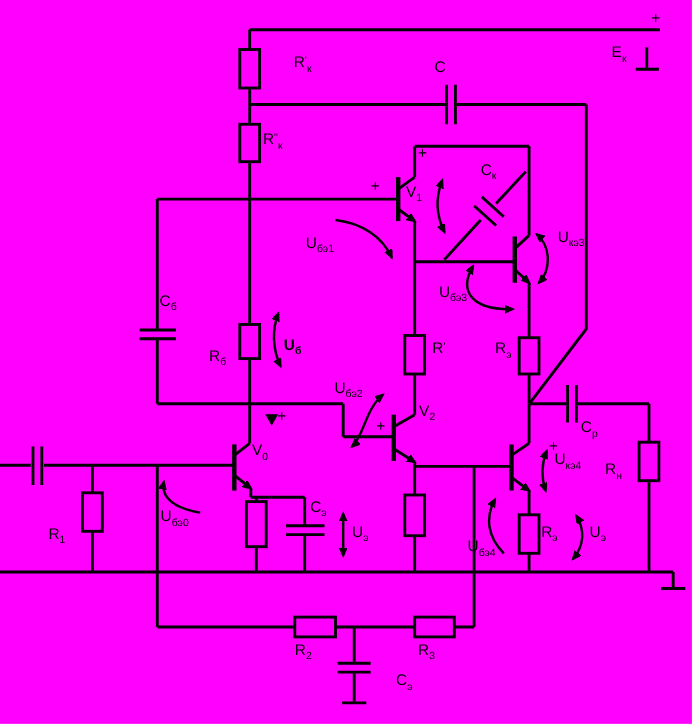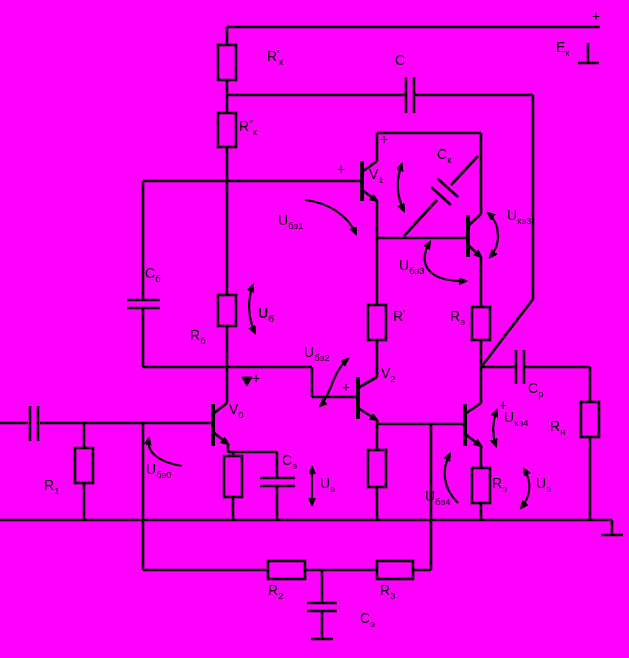--- a/index.html
+++ b/index.html
@@ -155,21 +155,21 @@
       <span class="lbl" style="left: 556px; top: 40px;"><span>E</span><sub>к</sub></span>
       <span class="lbl" style="left: 592px; top: 9px;"><span>+</span></span>
       <span class="lbl" style="left: 380px; top: 132px;"><span>+</span></span>
       <span class="lbl" style="left: 369px; top: 167px; text-align: right;"><span>V</span><sub>1</sub></span>
       <span class="lbl" style="left: 437px; top: 147px;"><span>C</span><sub>к</sub></span>
       <span class="lbl" style="left: 337px; top: 162px;"><span>+</span></span>
       <span class="lbl" style="left: 278px; top: 213px;"><span>U</span><sub>бэ1</sub></span>
       <span class="lbl" style="left: 507px; top: 208px;"><span>U</span><sub>кэ3</sub></span>
       <span class="lbl" style="left: 399px; top: 258px;"><span>U</span><sub>бэ3</sub></span>
       <span class="lbl" style="left: 145px; top: 266px;"><span>C</span><sub>б</sub></span>
-      <span class="lbl" style="left: 190px; top: 328px;"><span>R</span><sub>б</sub></span>
+      <span class="lbl" style="left: 190px; top: 316px;"><span>R</span><sub>б</sub></span>
       <span class="lbl" style="left: 258px; top: 306px; font-weight: bold;"><span>U</span><sub>б</sub></span>
       <span class="lbl" style="left: 393px; top: 309px;"><span>R</span><sup>'</sup></span>
       <span class="lbl" style="left: 450px; top: 309px;"><span>R</span><sub>э</sub></span>
       <span class="lbl" style="left: 304px; top: 345px;"><span>U</span><sub>бэ2</sub></span>
       <span class="lbl" style="left: 342px; top: 380px;"><span>+</span></span>
       <span class="lbl" style="left: 381px; top: 366px;"><span>V</span><sub>2</sub></span>
       <span class="lbl" style="left: 514px; top: 381px; margin-left: 14px;"><span>C</span><sub>р</sub></span>
       <span class="lbl" style="left: 550px; top: 419px;"><span>R</span><sub>н</sub></span>
       <span class="lbl" style="left: 252px; top: 371px;"><span>+</span></span>
       <span class="lbl" style="left: 229px; top: 402px;"><span>V</span><sub>0</sub></span>

